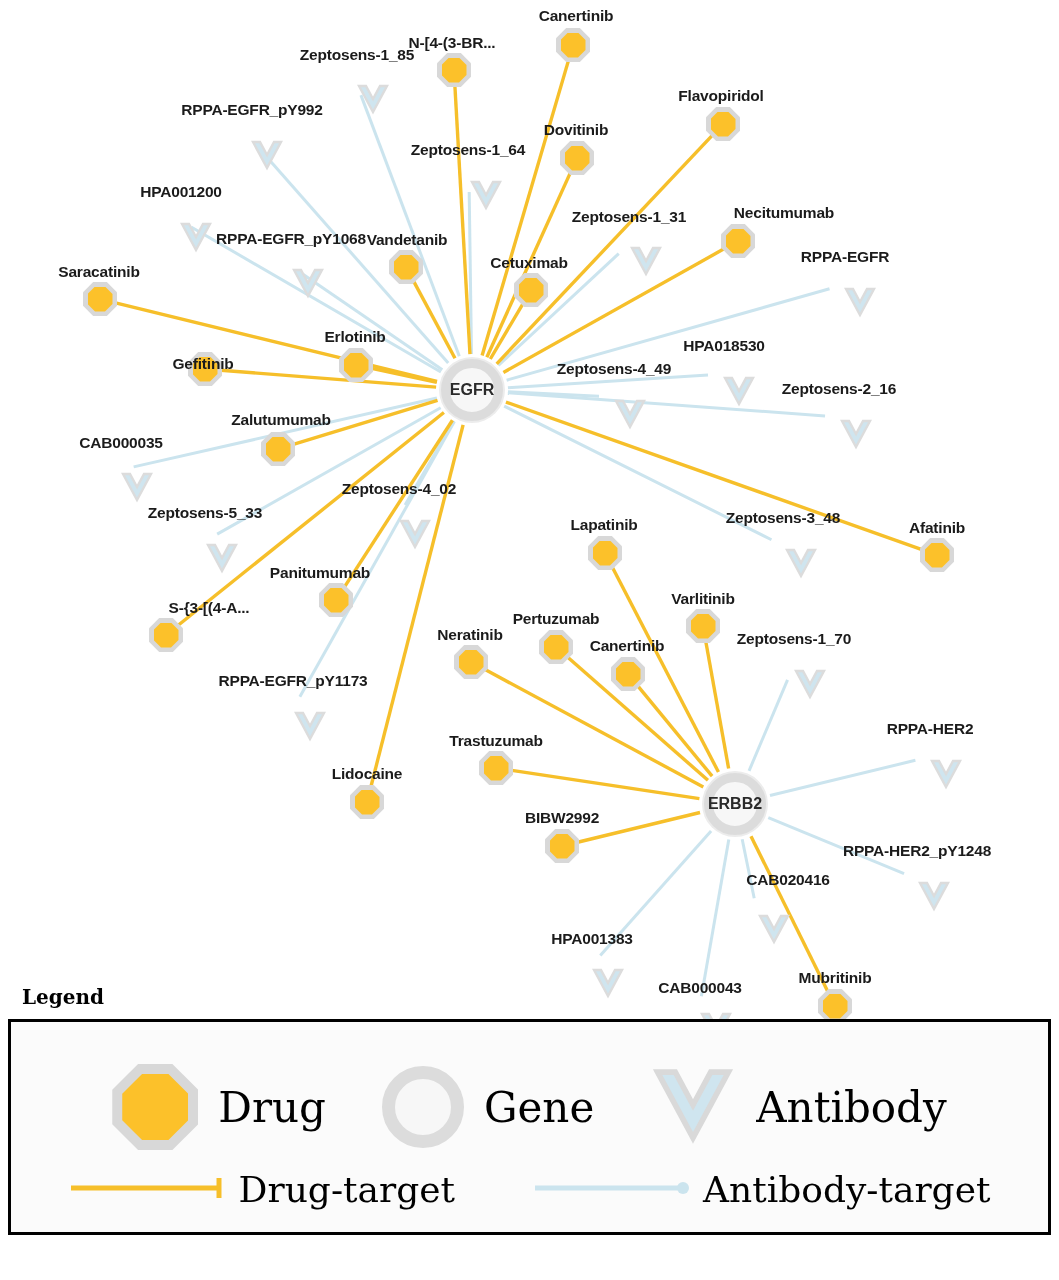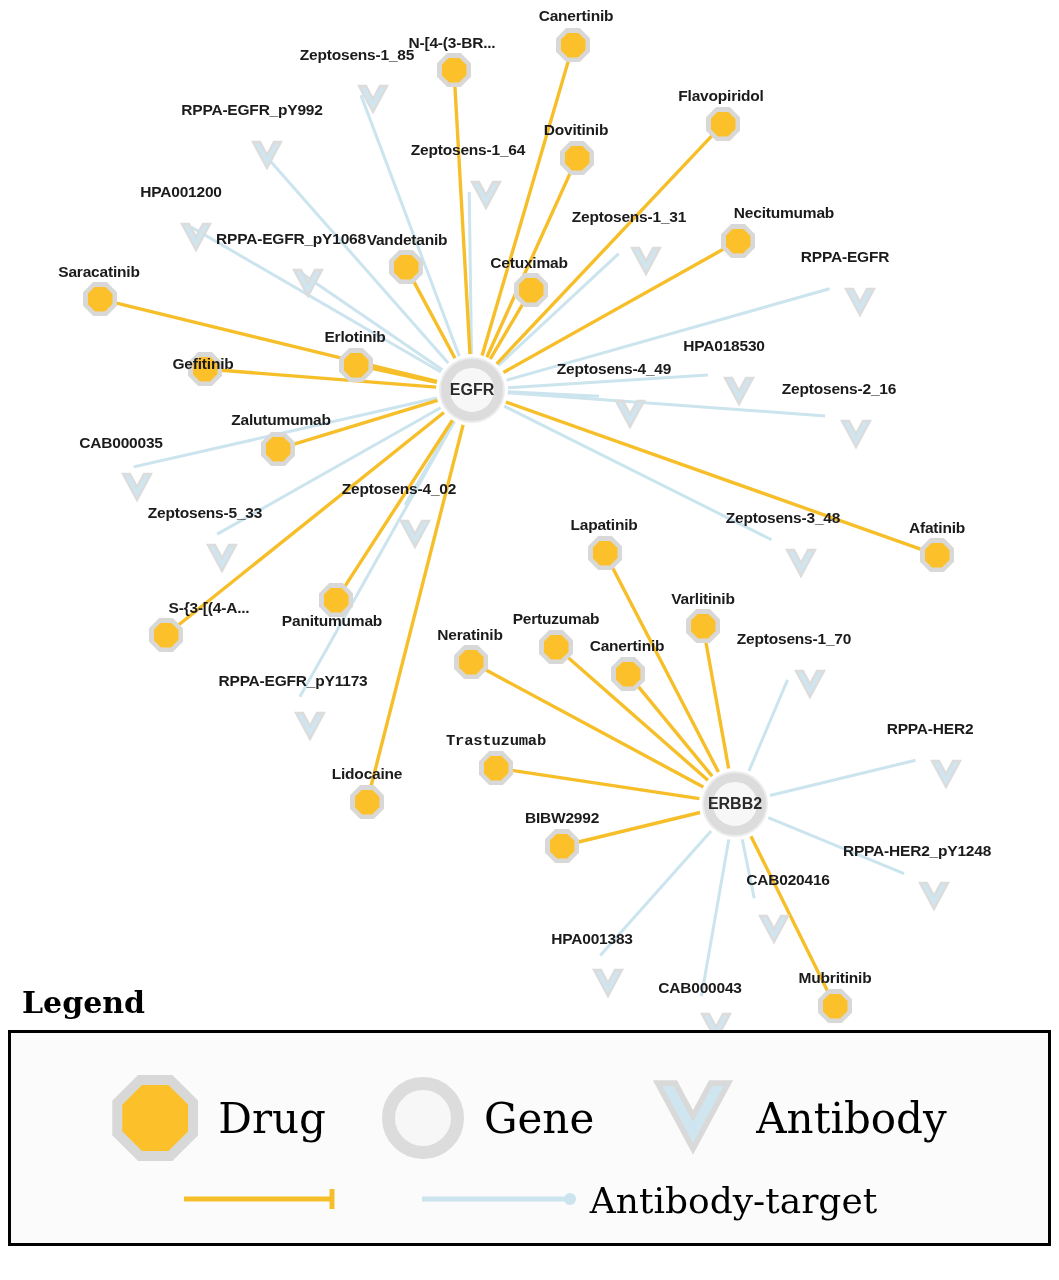--- a/index.html
+++ b/index.html
@@ -81,21 +81,21 @@
     height: 34px;
   }
   .legend-wrap {
     position: absolute;
     left: 8px;
     top: 985px;
     width: 1043px;
   }
   .legend-title {
     font-family: "DejaVu Serif", serif;
-    font-size: 30px;
+    font-size: 20px;
     font-weight: bold;
     color: #000;
     margin: 0 0 10px 14px;
   }
   .legend-box {
     border: 3px solid #000;
     background: #fbfbfb;
     height: 216px;
     position: relative;
     box-sizing: border-box;
@@ -353,41 +353,41 @@
       <div class="drug"></div>
     </div>
     <div class="label" style="left: 604px; top: 525px;">Lapatinib</div>
     <div class="node" style="left: 703px; top: 626px;">
       <div class="drug"></div>
     </div>
     <div class="label" style="left: 703px; top: 599px;">Varlitinib</div>
     <div class="node" style="left: 336px; top: 600px;">
       <div class="drug"></div>
     </div>
-    <div class="label" style="left: 332px; top: 573px; margin-top: 48px;">Panitumumab</div>
+    <div class="label" style="left: 320px; top: 573px;">Panitumumab</div>
     <div class="node" style="left: 166px; top: 635px;">
       <div class="drug"></div>
     </div>
     <div class="label" style="left: 165px; top: 608px; margin-left: 44px;">S-{3-[(4-A...</div>
     <div class="node" style="left: 556px; top: 647px;">
       <div class="drug"></div>
     </div>
     <div class="label" style="left: 556px; top: 619px;">Pertuzumab</div>
     <div class="node" style="left: 471px; top: 662px;">
       <div class="drug"></div>
     </div>
     <div class="label" style="left: 470px; top: 635px;">Neratinib</div>
     <div class="node" style="left: 628px; top: 674px;">
       <div class="drug"></div>
     </div>
     <div class="label" style="left: 627px; top: 646px;">Canertinib</div>
     <div class="node" style="left: 496px; top: 768px;">
       <div class="drug"></div>
     </div>
-    <div class="label" style="left: 496px; top: 741px; font-family: Liberation Mono, monospace;">Trastuzumab</div>
+    <div class="label" style="left: 496px; top: 741px;">Trastuzumab</div>
     <div class="node" style="left: 367px; top: 802px;">
       <div class="drug"></div>
     </div>
     <div class="label" style="left: 367px; top: 774px;">Lidocaine</div>
     <div class="node" style="left: 562px; top: 846px;">
       <div class="drug"></div>
     </div>
     <div class="label" style="left: 562px; top: 818px;">BIBW2992</div>
     <div class="node" style="left: 835px; top: 1006px;">
       <div class="drug"></div>
@@ -425,20 +425,21 @@
       </div>
     </div>
     <div class="legend-row2">
       <div class="legend-edge">
         <span>
           <svg width="160" height="26" viewBox="0 0 160 26">
             <line x1="2" y1="13" x2="150" y2="13" stroke="#f6bf2a" stroke-width="5"></line>
             <line x1="150" y1="3" x2="150" y2="23" stroke="#f6bf2a" stroke-width="5"></line>
           </svg>
         </span>
+        <span class="etext">Drug-target</span>
       </div>
       <div class="legend-edge">
         <span>
           <svg width="160" height="26" viewBox="0 0 160 26">
             <line x1="2" y1="13" x2="146" y2="13" stroke="#cbe4ee" stroke-width="5"></line>
             <circle cx="150" cy="13" r="6" fill="#cbe4ee"></circle>
           </svg>
         </span>
         <span class="etext">Antibody-target</span>
       </div>

